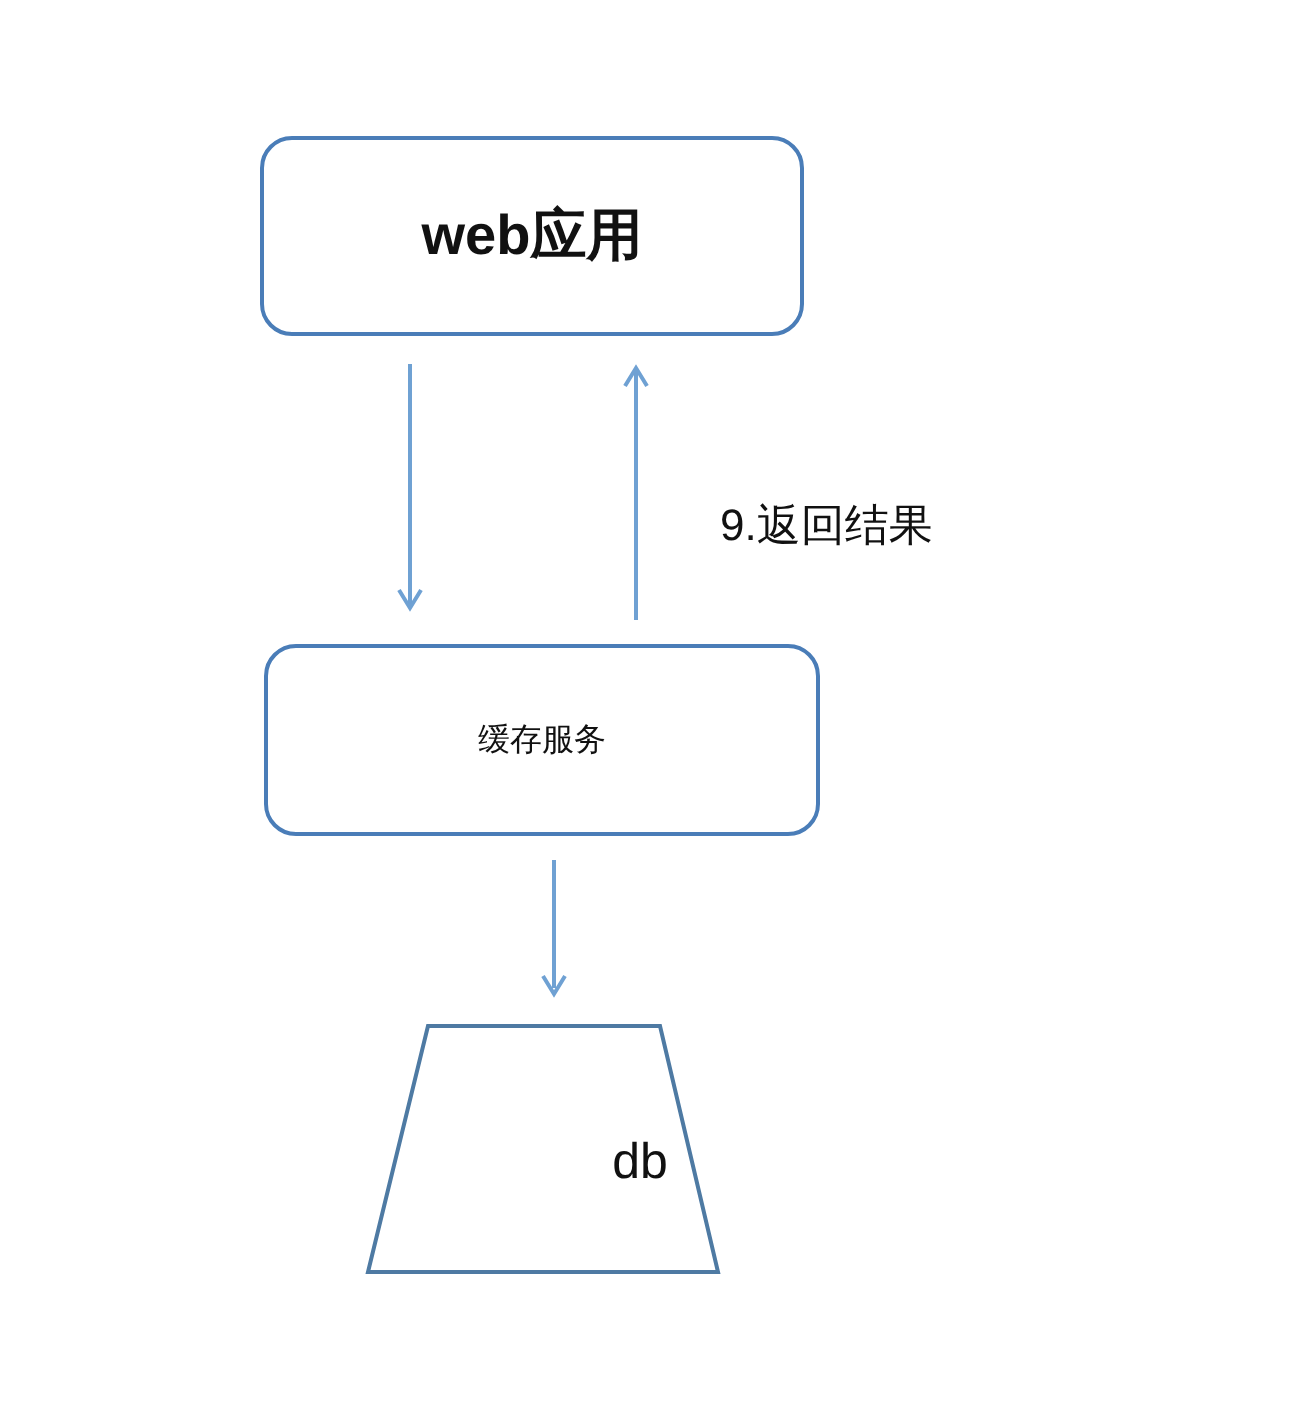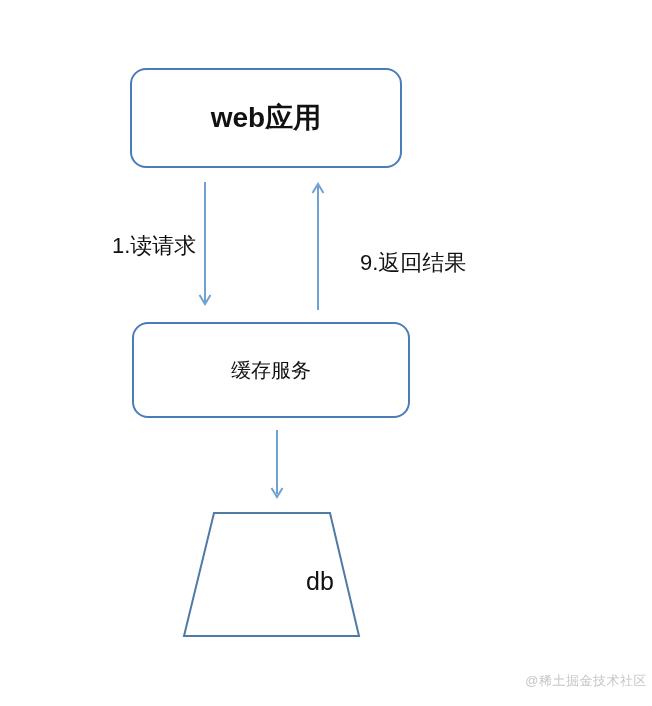--- a/index.html
+++ b/index.html
@@ -39,21 +39,21 @@
     width: 272px;
     height: 100px;
     font-size: 28px;
     font-weight: bold;
   }
   .node-cache {
     left: 132px;
     top: 322px;
     width: 278px;
     height: 96px;
-    font-size: 20px;
+    font-size: 16px;
     font-weight: normal;
   }
   .edge-label {
     position: absolute;
     color: var(--text, #111111);
     font-size: 22px;
     white-space: nowrap;
   }
   .label-read    { left: 112px; top: 231px; }
   .label-return  { left: 360px; top: 248px; }
@@ -102,22 +102,20 @@
   </svg>
 
   <div class="node node-web-app">
     <span>web应用</span>
   </div>
 
   <div class="node node-cache">
     <span>缓存服务</span>
   </div>
 
-  <div class="edge-label label-read">1.读请求</div>
 
 
   <div class="edge-label label-return">9.返回结果</div>
 
   <div class="db-label">db</div>
 
-  <div class="watermark">@稀土掘金技术社区</div>
 
 </div>
 
 </body></html>

